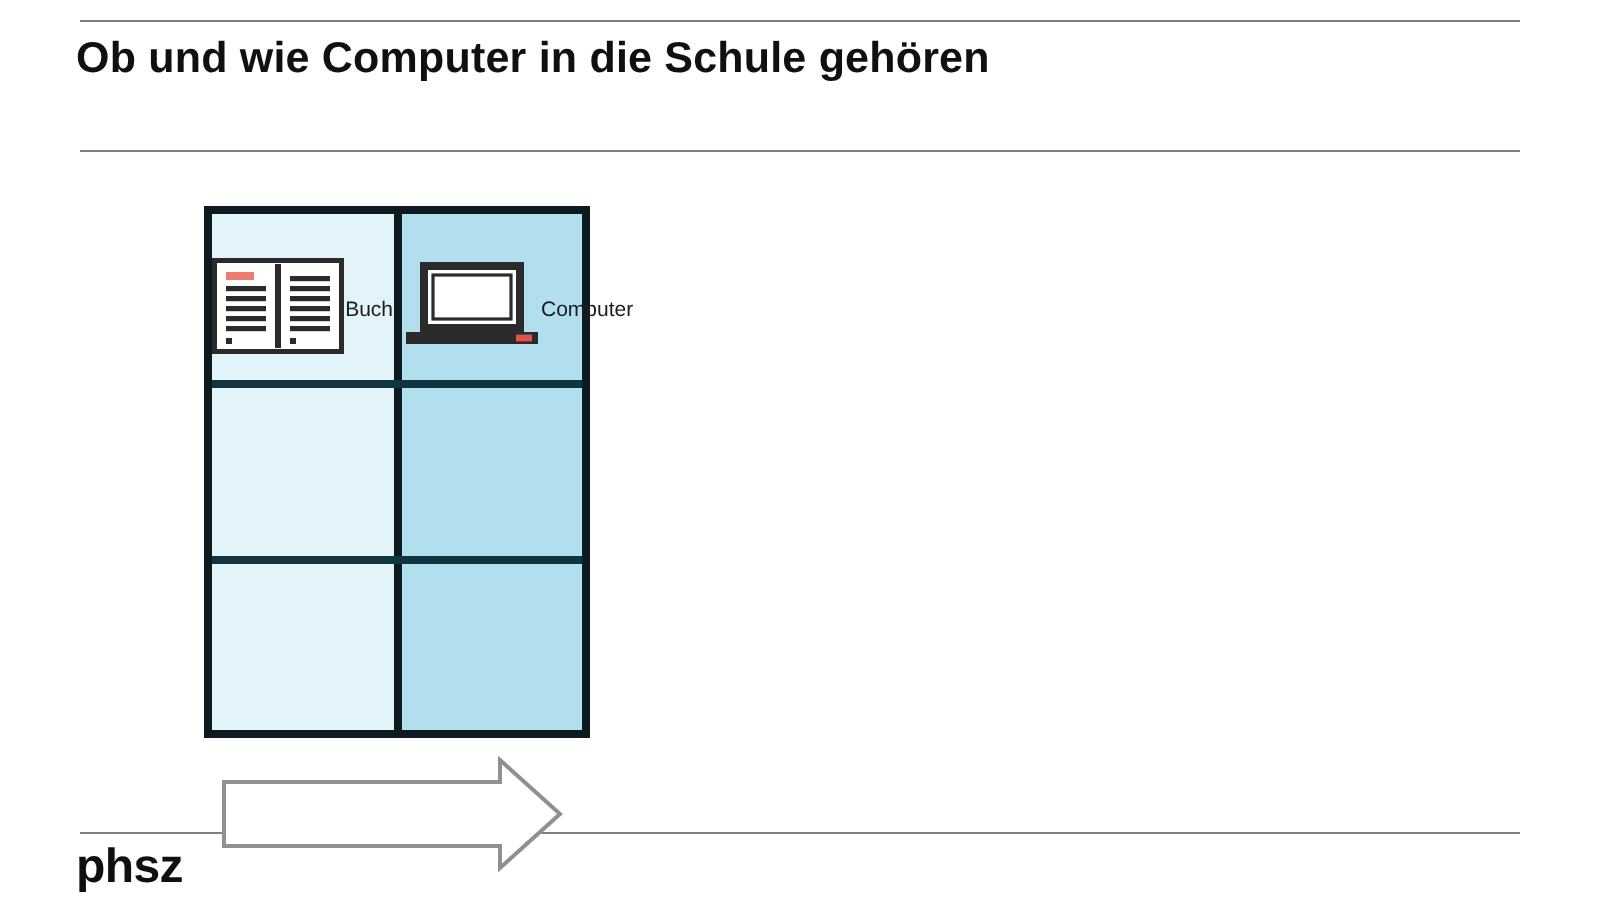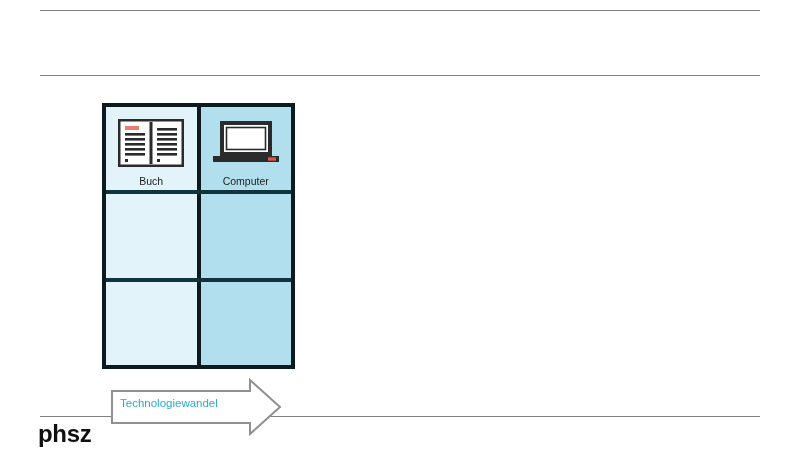--- a/index.html
+++ b/index.html
@@ -72,21 +72,20 @@
   }
   .matrix-cell + .matrix-cell {
     border-left: 4px solid #0d1b20;
     align-items: center;
   }
   .col-light { background: #e2f3fa; }
   .col-dark  { background: #b1dfee; }
 
   .cell-head {
     display: flex;
-    flex-direction: column;
     align-items: center;
     justify-content: flex-start;
     padding-top: 8px;
   }
   .cell-label {
     font-size: 10.5px;
     color: #1d1d1d;
     line-height: 1;
     margin-top: 5px;
     text-align: center;
@@ -132,20 +131,21 @@
     letter-spacing: -0.3px;
   }
 </style>
 </head>
 <body>
 
 <div id="slide">
 
   <div class="rule rule-top"></div>
 
+  <div id="page-title">Ob und wie Computer in die Schule gehören</div>
 
   <div class="rule rule-under"></div>
 
   <div id="matrix">
 
     <div class="matrix-row">
       <div class="matrix-cell col-light cell-head">
         <span class="icon-wrap">
           <svg width="66" height="48" viewBox="0 0 66 48" aria-hidden="true">
             <rect x="1" y="1" width="64" height="46" fill="#ffffff" stroke="#2b2b2b" stroke-width="3"></rect>
@@ -206,18 +206,17 @@
     </div>
 
   </div>
 
   <div class="rule rule-bottom"></div>
 
   <div id="arrow">
     <svg width="172" height="58" viewBox="0 0 172 58" aria-hidden="true">
       <polygon points="2,13 140,13 140,2 170,29 140,56 140,45 2,45" fill="#ffffff" stroke="#909090" stroke-width="2" stroke-linejoin="miter"></polygon>
     </svg>
-    <div id="arrow-label">Technologiewandel</div>
   </div>
 
   <div id="logo">phsz</div>
 
 </div>
 
 </body></html>

